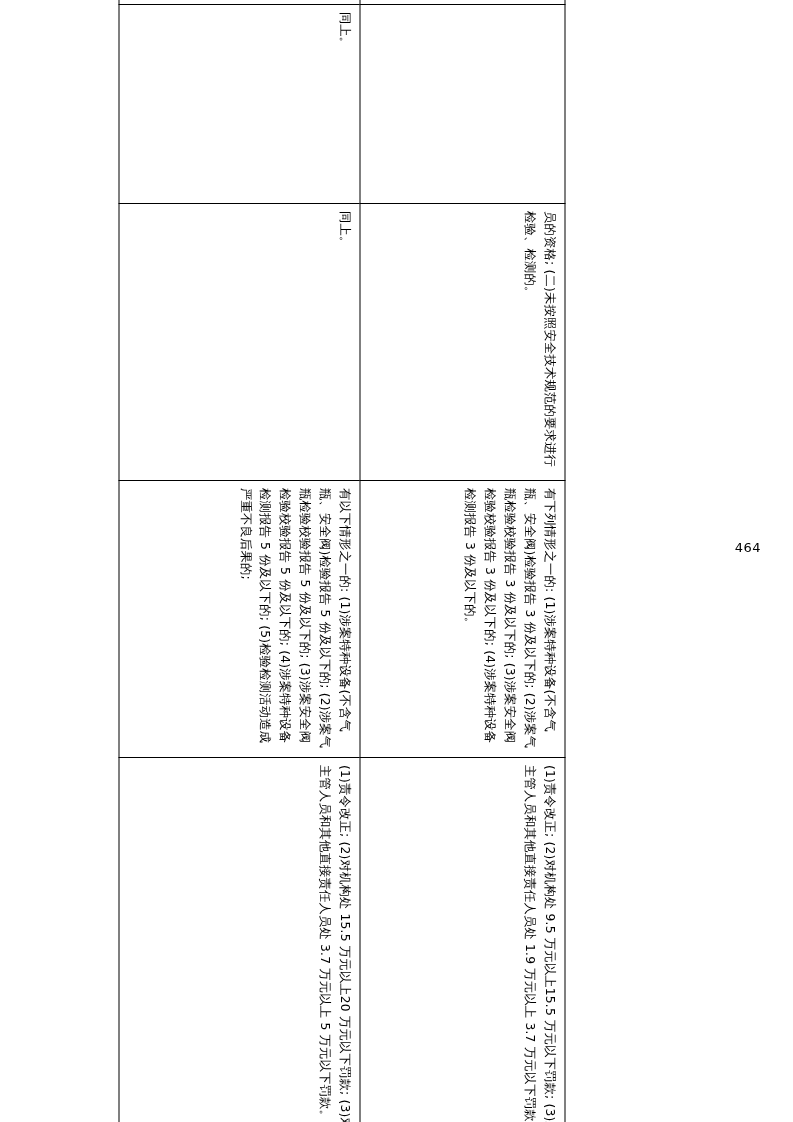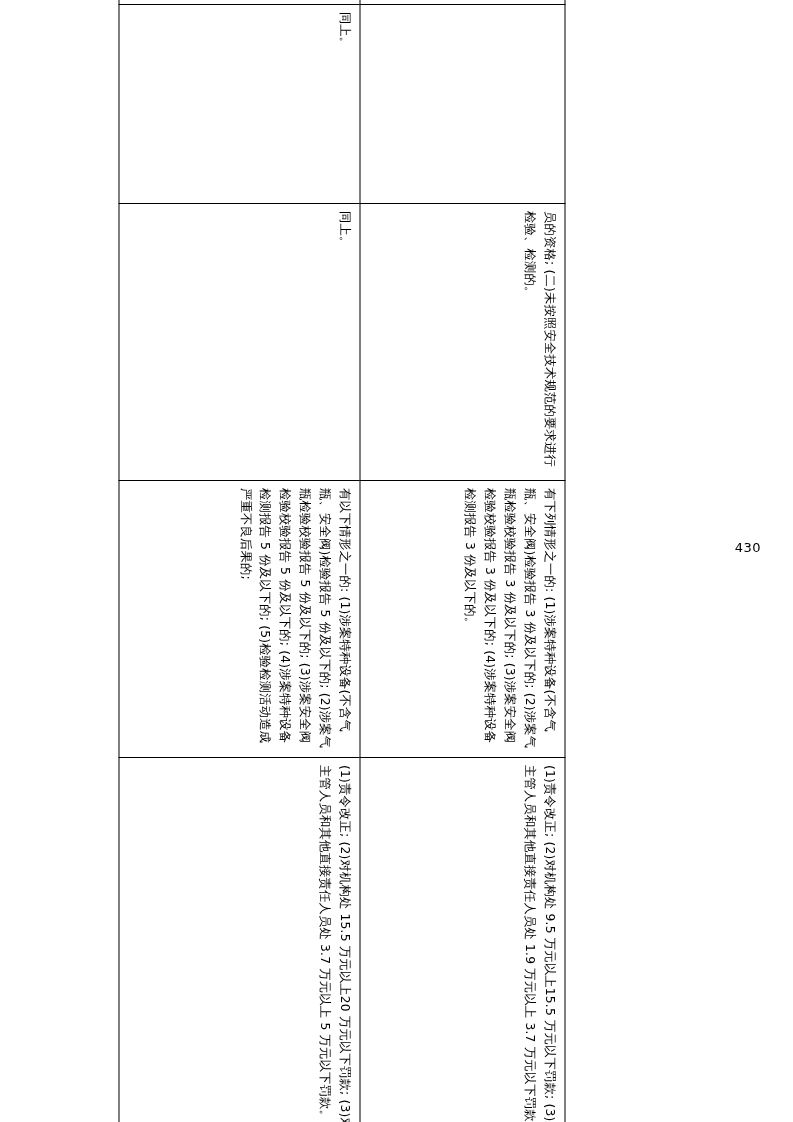--- a/index.html
+++ b/index.html
@@ -79,21 +79,21 @@
 
   .tight {
     letter-spacing: 0.2px;
   }
 </style>
 </head>
 <body>
 
 <div class="page">
 
-  <div class="page-number">430</div>
+  <div class="page-number">464</div>
 
   <div class="table-wrap">
     <table class="rot-table">
       <tbody>
           <tr>
         <td class="col-num num-cell"></td>
         <td class="col-same"></td>
         <td class="col-body tight">员的资格;
 (二)未按照安全技术规范的要求进行检验、检测的。</td>
         <td class="col-body tight">有下列情形之一的:

